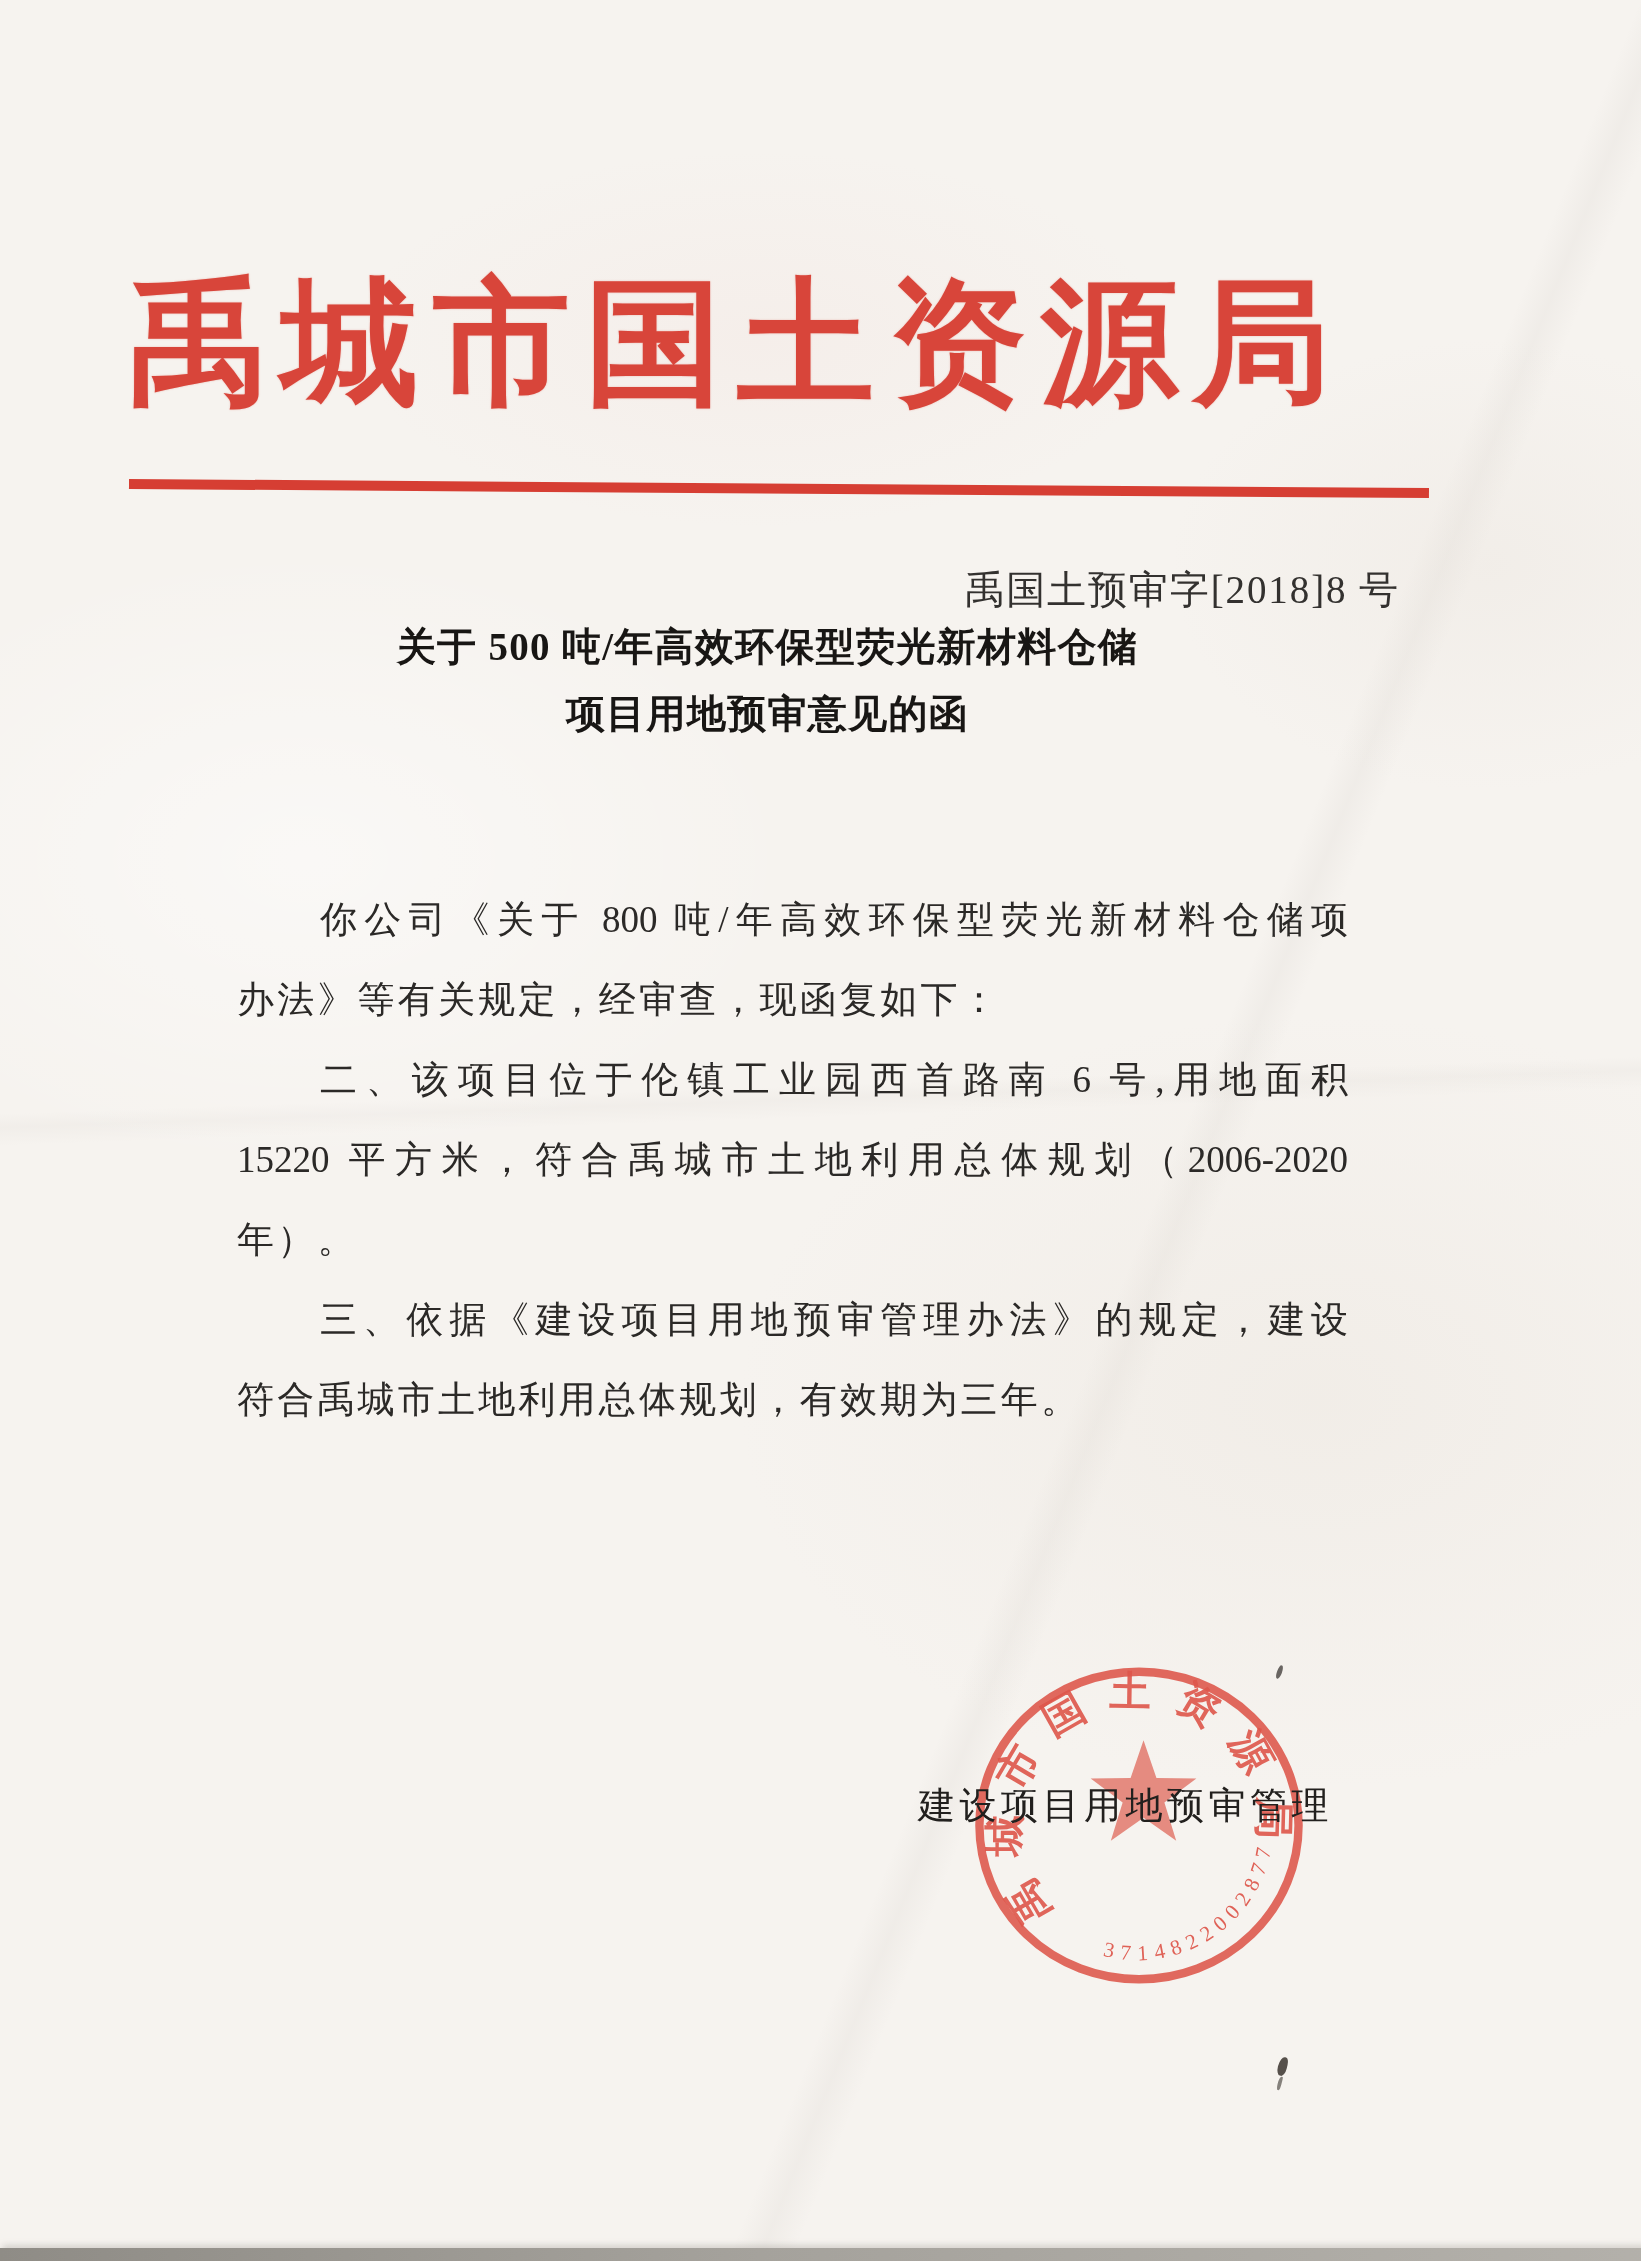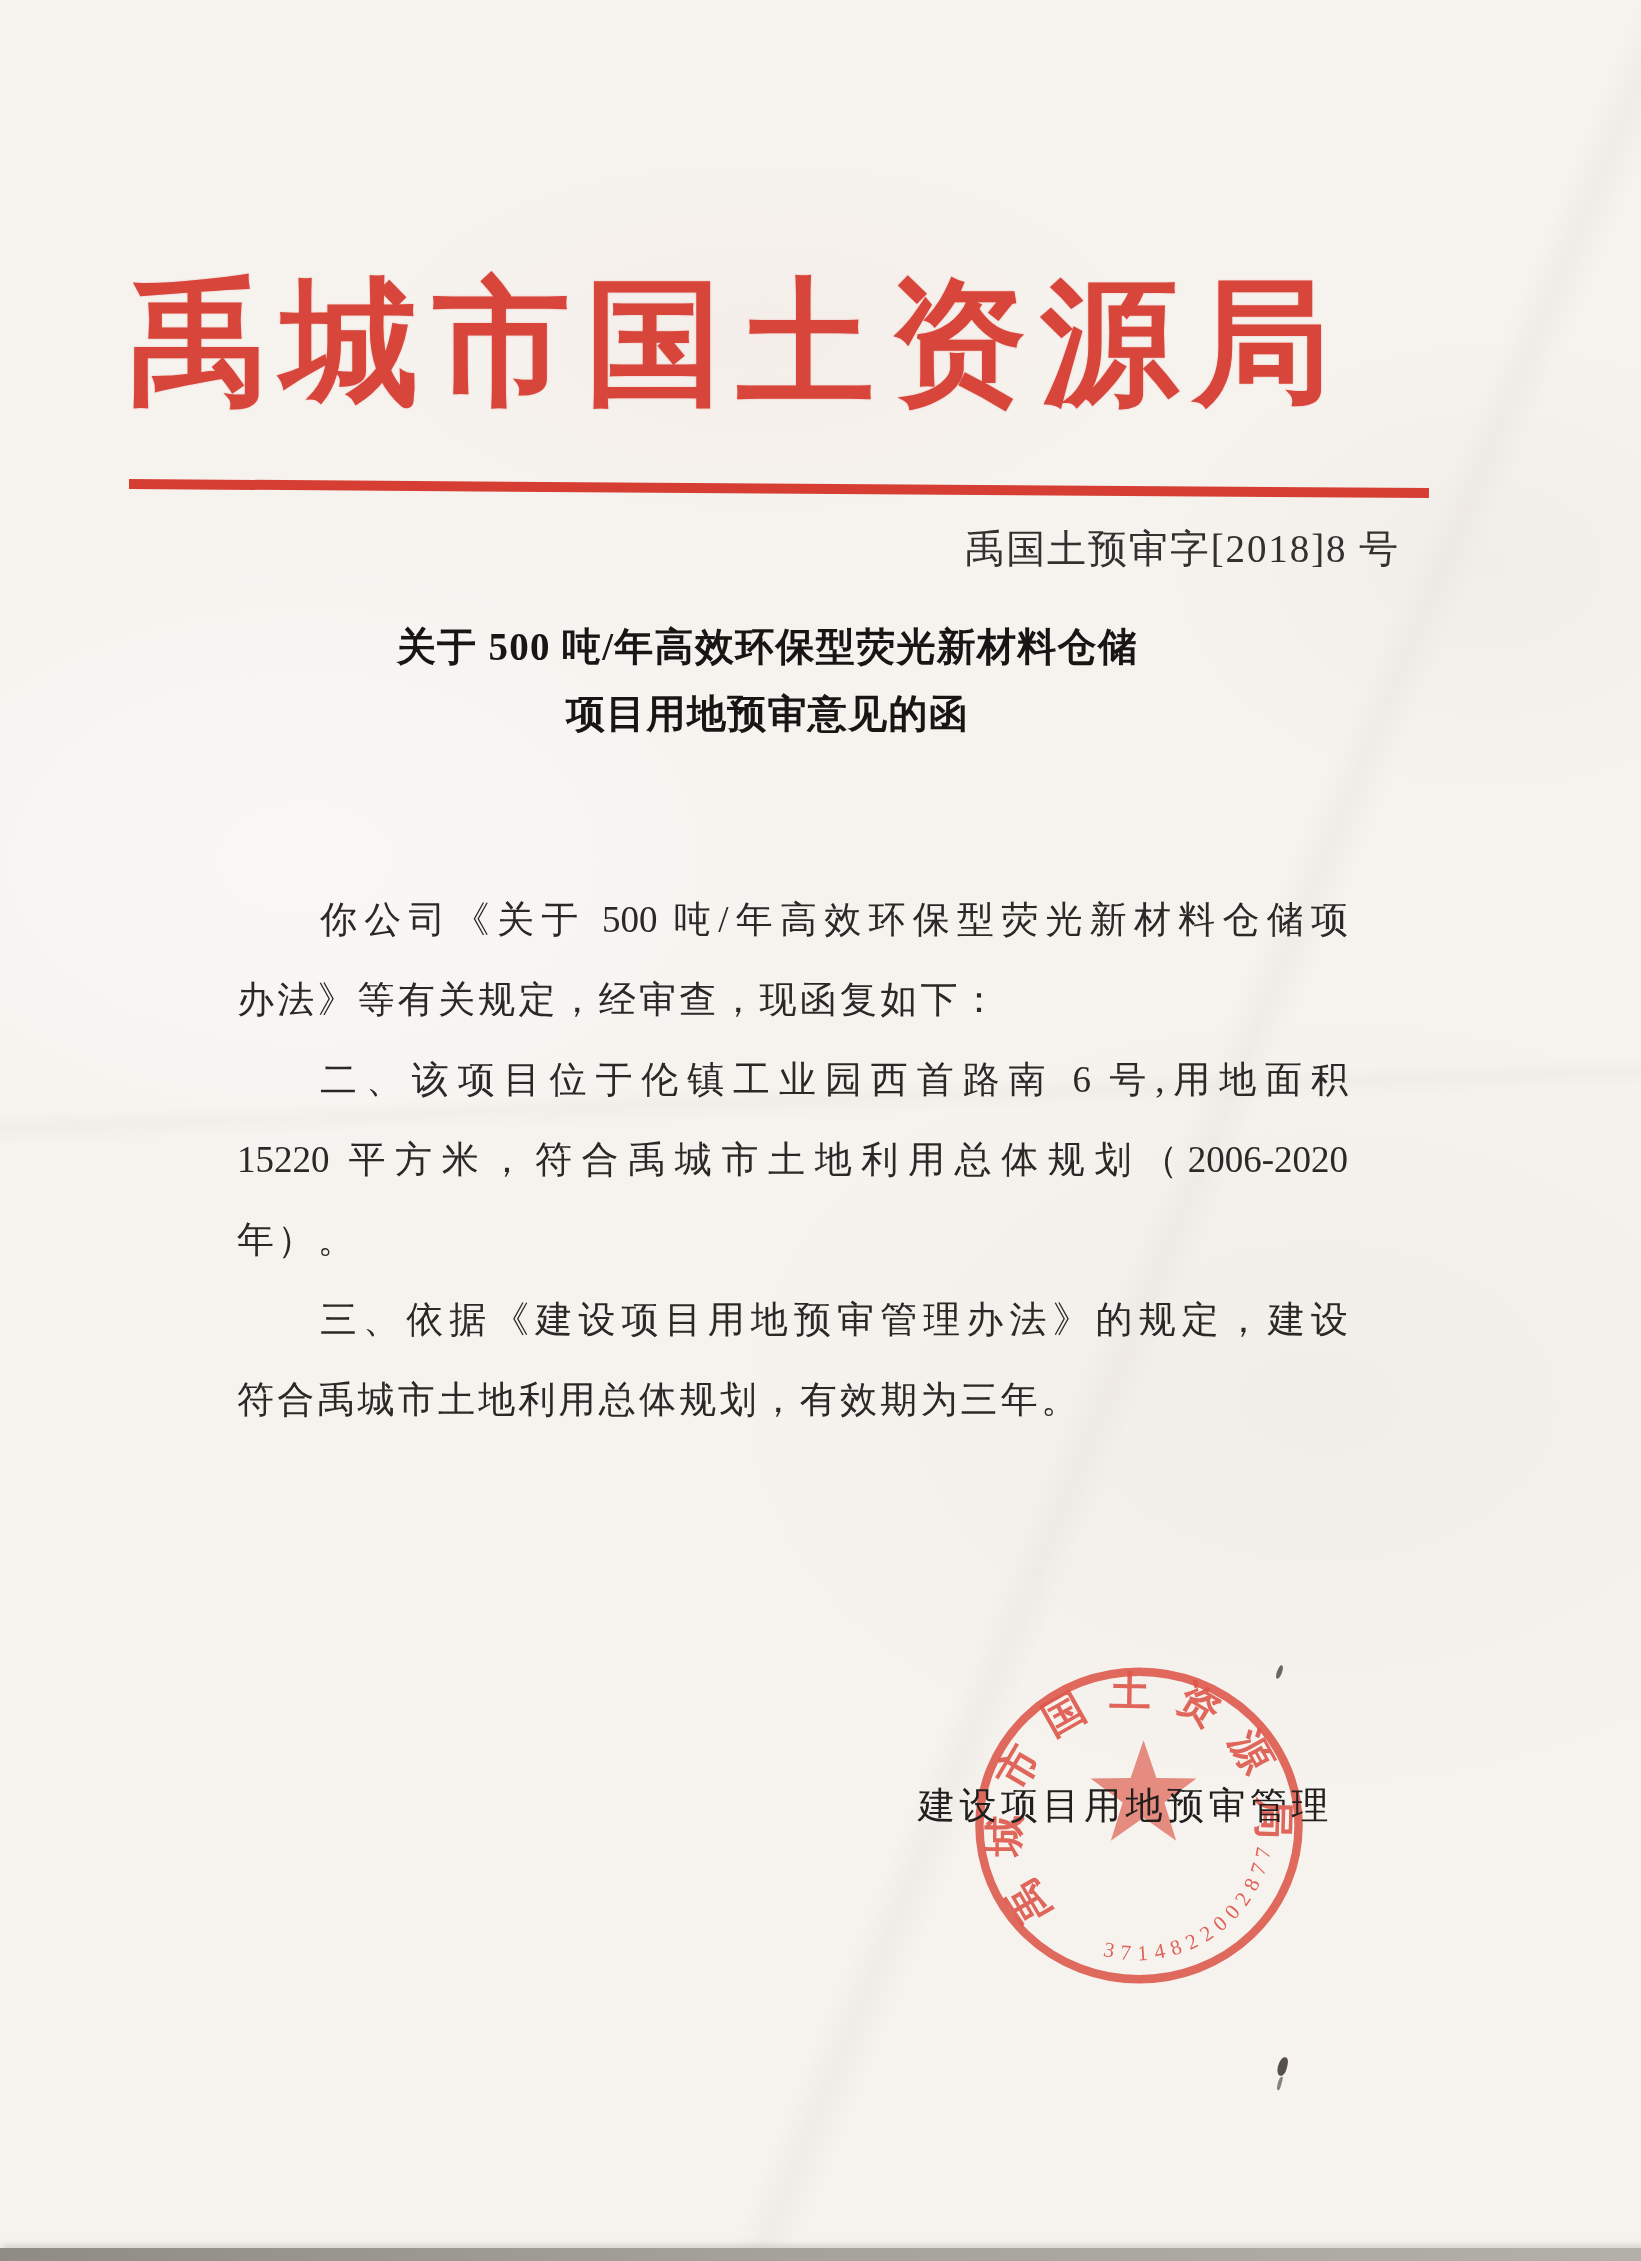--- a/index.html
+++ b/index.html
@@ -31,21 +31,21 @@
   }
   .red-rule{
     position:absolute;
     left:129px;top:479px;width:1300px;height:10.3px;
     background:#d63e33;
     transform:rotate(0.4deg);
     transform-origin:left center;
   }
   .doc-number{
     position:absolute;
-    right:290px;top:526px;
+    right:290px;top:567px;
     font-size:39px;line-height:1.2;
     letter-spacing:1.9px;
     color:#33312f;
     white-space:nowrap;
   }
   .title-wrap{position:absolute;left:219px;top:627px;width:1097px;text-align:center;color:#181614;}
   .title-line{font-size:39px;line-height:1;font-weight:bold;letter-spacing:1.3px;white-space:nowrap;}
   .title-line.l2{margin-top:28px;}
   .body-block{
     position:absolute;
@@ -112,21 +112,21 @@
   <div class="red-rule"></div>
 
   <div class="doc-number">禹国土预审字[2018]8 号</div>
 
   <div class="title-wrap">
     <div class="title-line l1">关于 500 吨/年高效环保型荧光新材料仓储</div>
     <div class="title-line l2">项目用地预审意见的函</div>
   </div>
 
   <div class="body-block">
-    <div class="body-line indent fill">你公司《关于 500 吨/年高效环保型荧光新材料仓储项</div>
+    <div class="body-line indent fill">你公司《关于 800 吨/年高效环保型荧光新材料仓储项</div>
     <div class="body-line">办法》等有关规定，经审查，现函复如下：</div>
     <div class="body-line indent fill">二、该项目位于伦镇工业园西首路南 6 号,用地面积</div>
     <div class="body-line fill">15220 平方米，符合禹城市土地利用总体规划（2006-2020</div>
     <div class="body-line">年）。</div>
     <div class="body-line indent fill">三、依据《建设项目用地预审管理办法》的规定，建设</div>
     <div class="body-line">符合禹城市土地利用总体规划，有效期为三年。</div>
   </div>
 
   <div class="date-line">建设项目用地预审管理</div>
 

